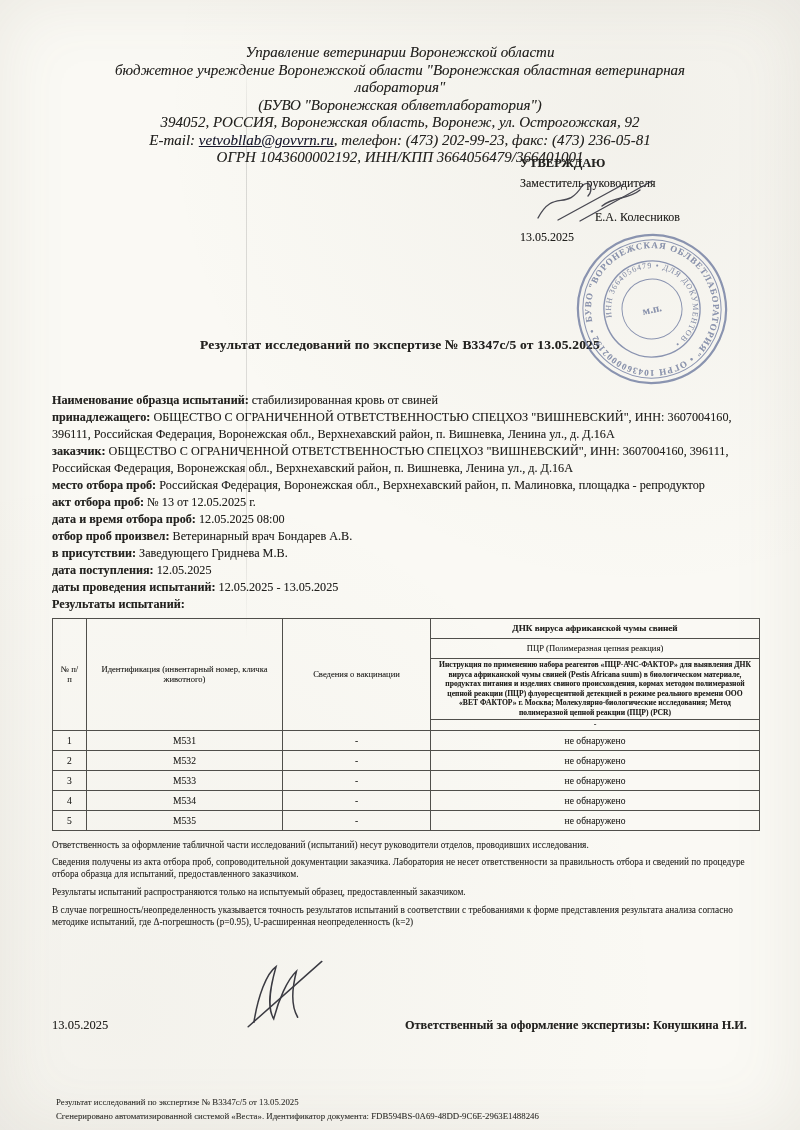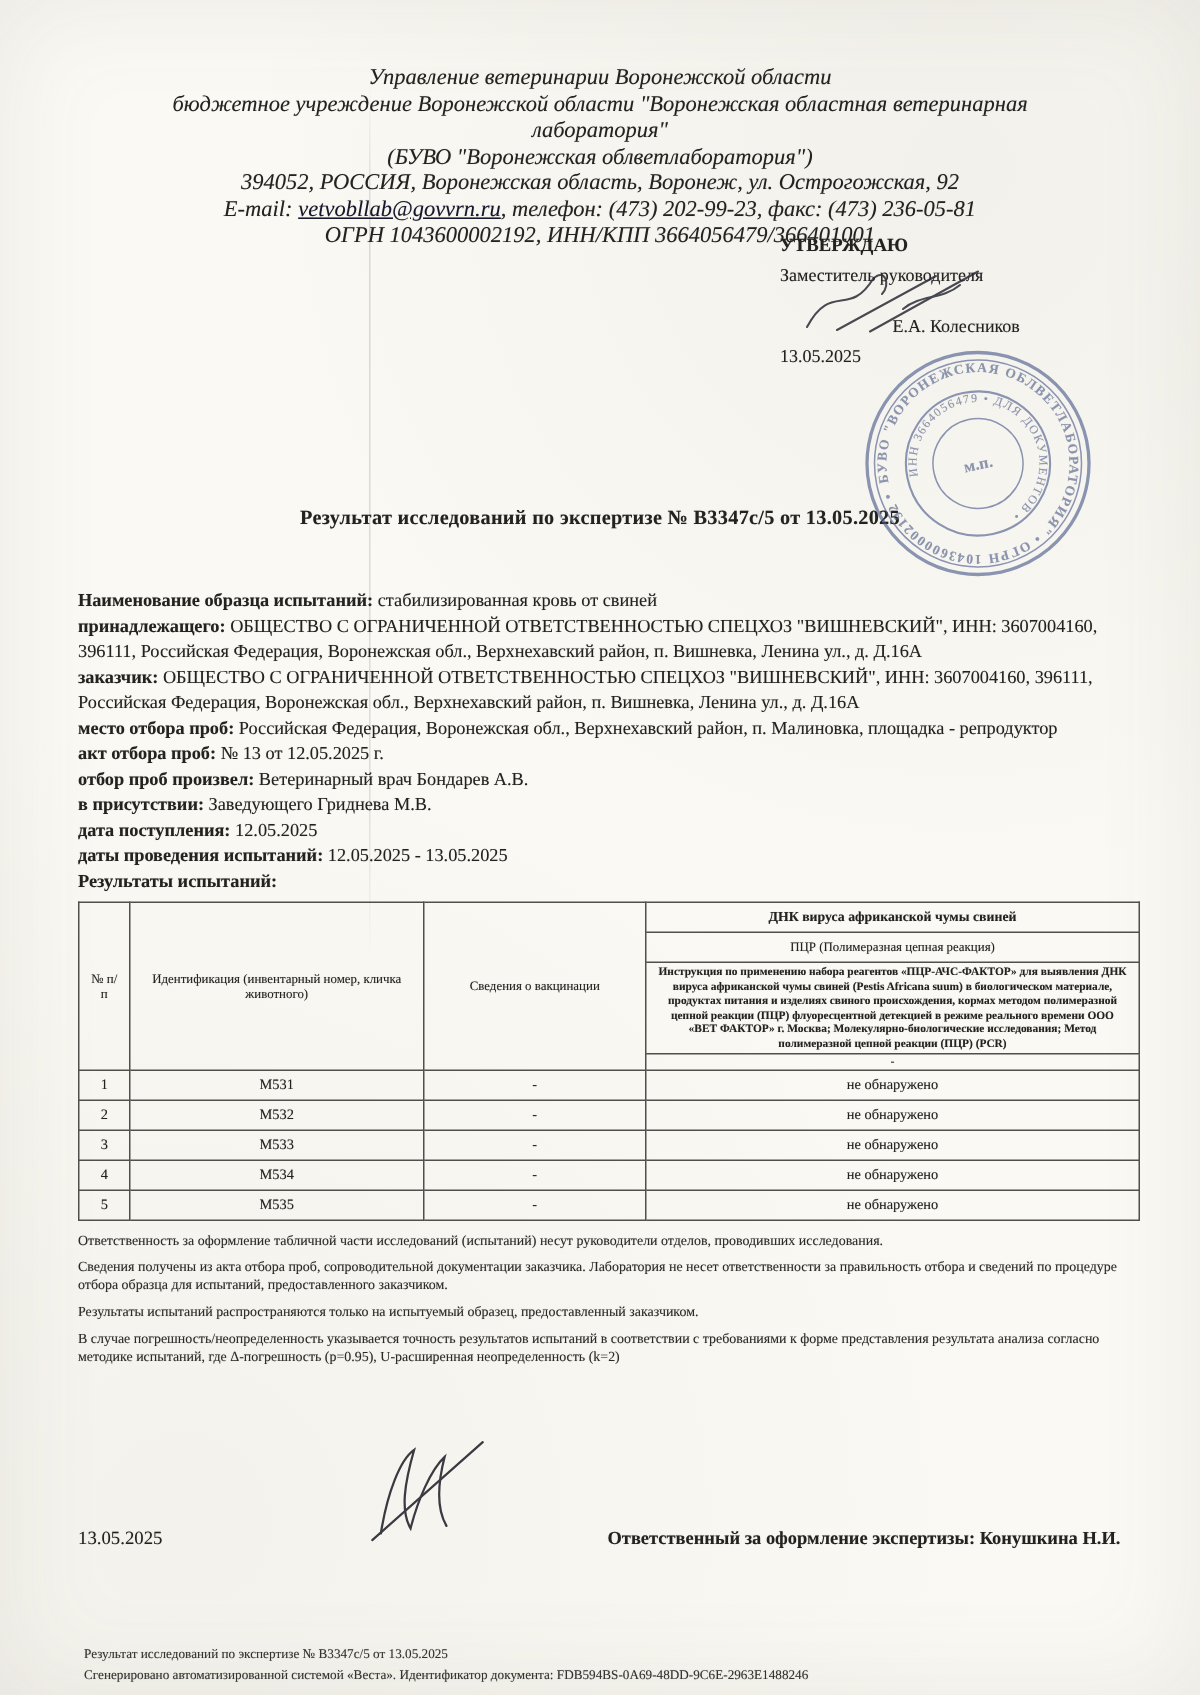--- a/index.html
+++ b/index.html
@@ -110,20 +110,21 @@
   </svg>
 
   <div class="title">Результат исследований по экспертизе № В3347с/5 от 13.05.2025</div>
 
   <div class="body">
     <p class="field"><b>Наименование образца испытаний:</b><span> стабилизированная кровь от свиней</span></p>
     <p class="field"><b>принадлежащего:</b><span> ОБЩЕСТВО С ОГРАНИЧЕННОЙ ОТВЕТСТВЕННОСТЬЮ СПЕЦХОЗ "ВИШНЕВСКИЙ", ИНН: 3607004160, 396111, Российская Федерация, Воронежская обл., Верхнехавский район, п. Вишневка, Ленина ул., д. Д.16А</span></p>
     <p class="field"><b>заказчик:</b><span> ОБЩЕСТВО С ОГРАНИЧЕННОЙ ОТВЕТСТВЕННОСТЬЮ СПЕЦХОЗ "ВИШНЕВСКИЙ", ИНН: 3607004160, 396111, Российская Федерация, Воронежская обл., Верхнехавский район, п. Вишневка, Ленина ул., д. Д.16А</span></p>
     <p class="field"><b>место отбора проб:</b><span> Российская Федерация, Воронежская обл., Верхнехавский район, п. Малиновка, площадка - репродуктор</span></p>
     <p class="field"><b>акт отбора проб:</b><span> № 13 от 12.05.2025 г.</span></p>
+    <p class="field"><b>дата и время отбора проб:</b><span> 12.05.2025 08:00</span></p>
     <p class="field"><b>отбор проб произвел:</b><span> Ветеринарный врач Бондарев А.В.</span></p>
     <p class="field"><b>в присутствии:</b><span> Заведующего Гриднева М.В.</span></p>
     <p class="field"><b>дата поступления:</b><span> 12.05.2025</span></p>
     <p class="field"><b>даты проведения испытаний:</b><span> 12.05.2025 - 13.05.2025</span></p>
     <p class="field"><b>Результаты испытаний:</b><span></span></p>
 
     <table class="results">
       <colgroup>
           <col style="width:34px">
           <col style="width:196px">

